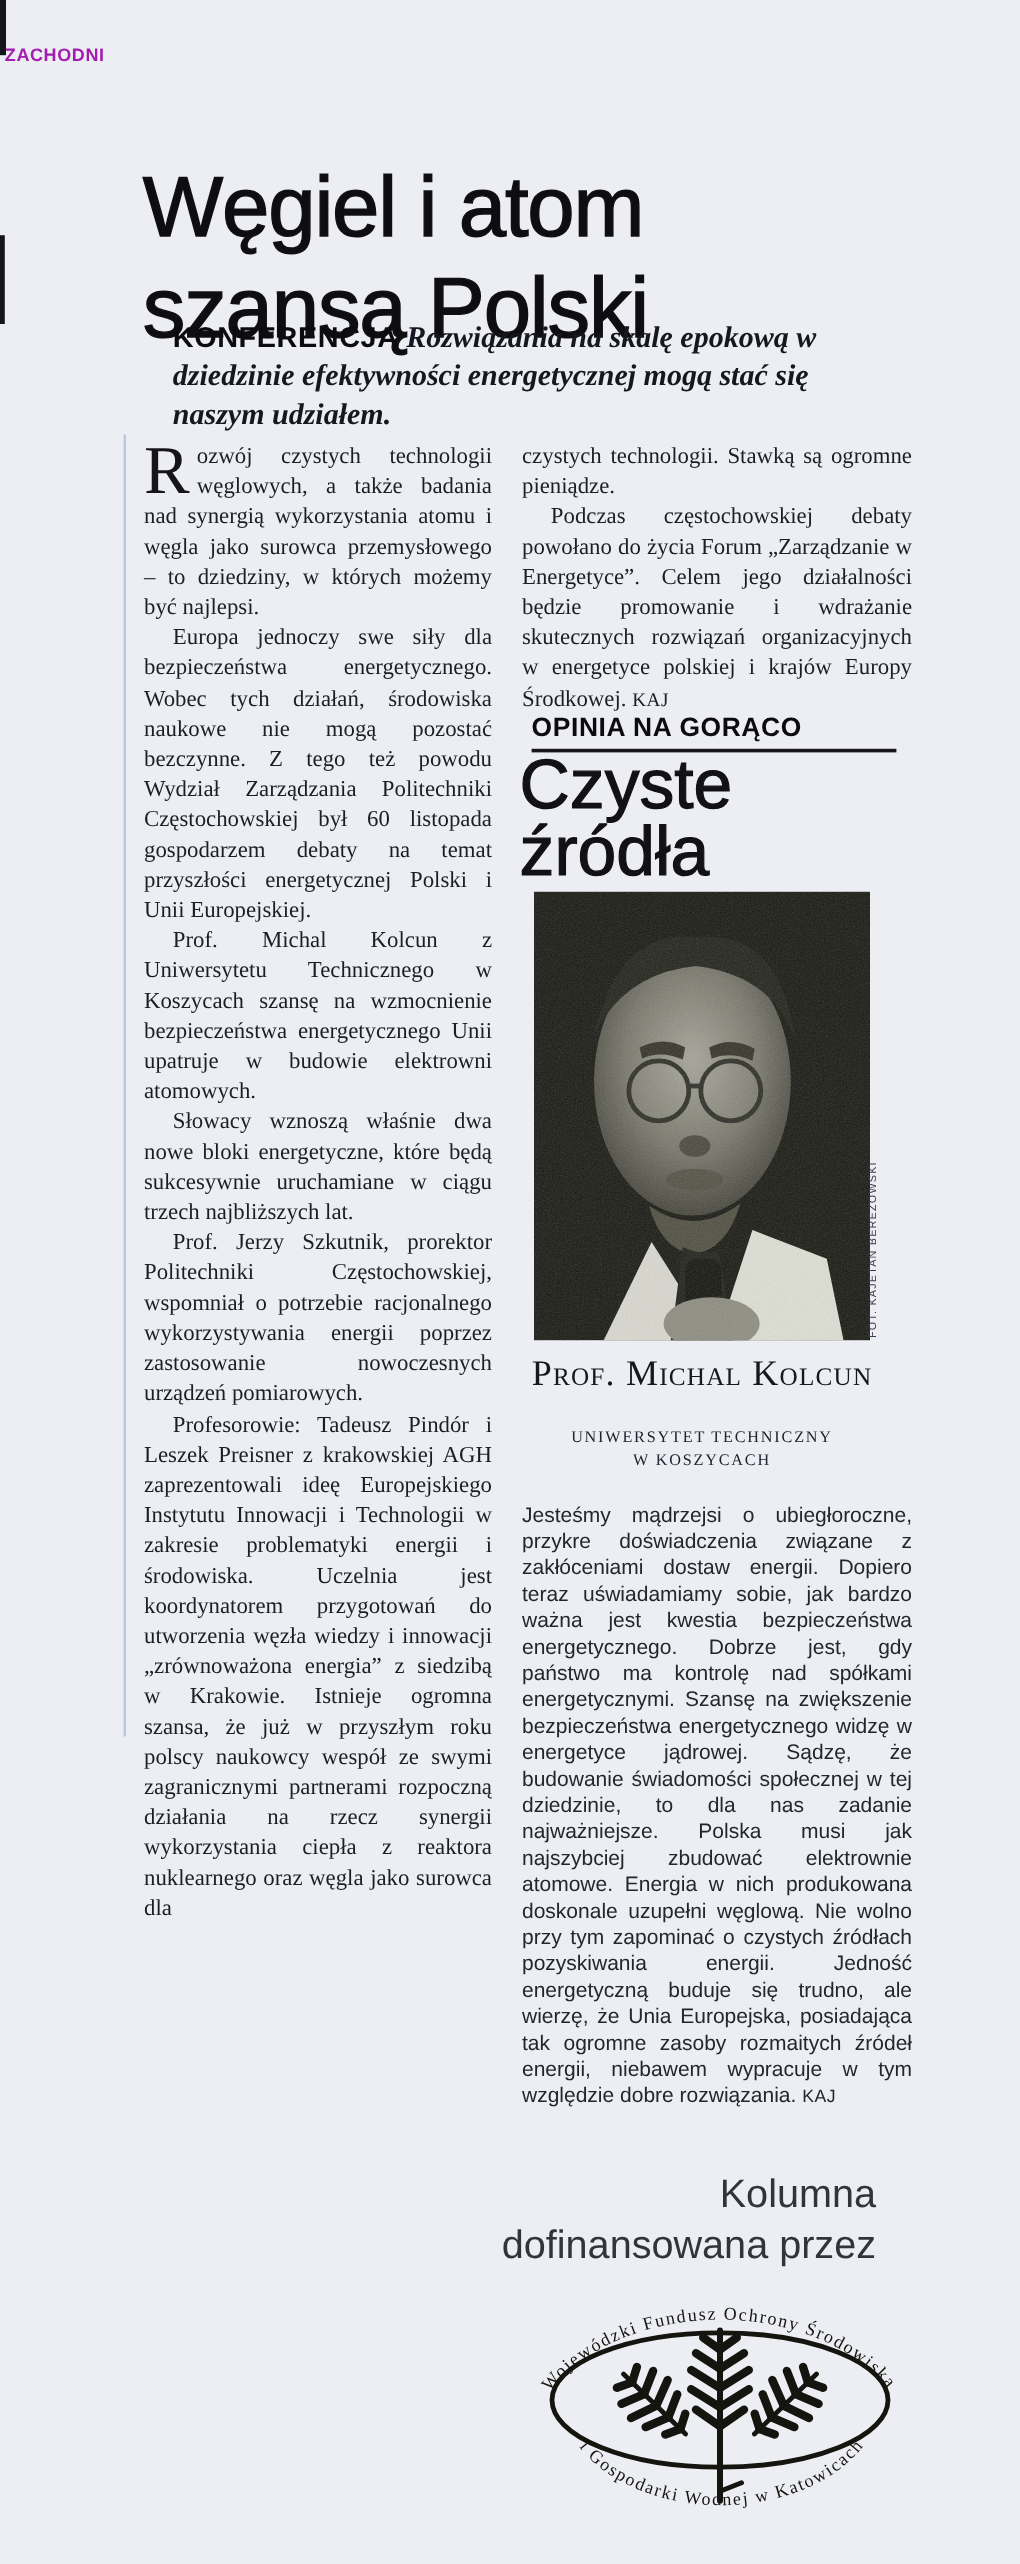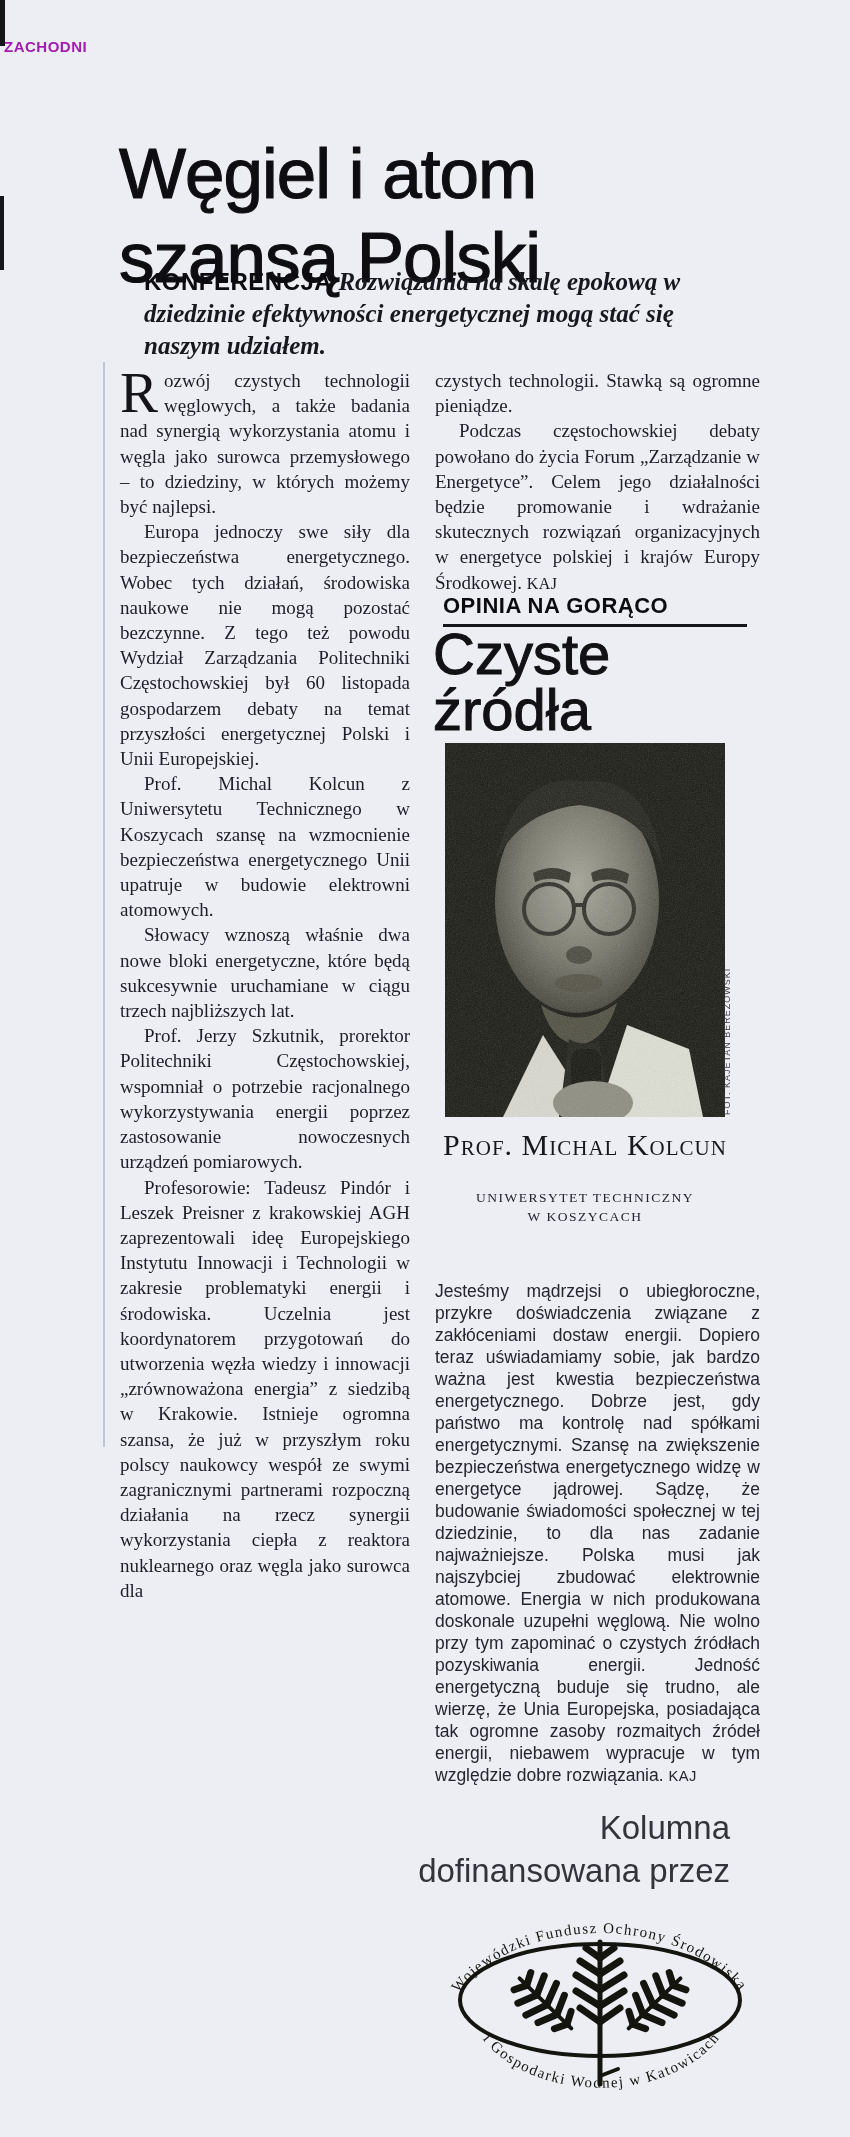--- a/index.html
+++ b/index.html
@@ -133,21 +133,21 @@
   </svg>
 </div>
 <div class="abs photo-credit" style="left:722px;top:770px;height:345px;">FOT. KAJETAN BEREZOWSKI</div>
 
 <div class="abs caption" style="left:435px;top:1128px;">Prof. Michal Kolcun</div>
 <div class="abs affil" style="left:435px;top:1188px;text-align:center;">
   <div>Uniwersytet Techniczny</div>
   <div>w Koszycach</div>
 </div>
 
-<div class="abs quote" style="left:435px;top:1280px;">
+<div class="abs quote" style="left:435px;top:1251px;">
   <p><span>Jesteśmy mądrzejsi o ubiegłoroczne, przykre doświadczenia związane z zakłóceniami dostaw energii. Dopiero teraz uświadamiamy sobie, jak bardzo ważna jest kwestia bezpieczeństwa energetycznego. Dobrze jest, gdy państwo ma kontrolę nad spółkami energetycznymi. Szansę na zwiększenie bezpieczeństwa energetycznego widzę w energetyce jądrowej. Sądzę, że budowanie świadomości społecznej w tej dziedzinie, to dla nas zadanie najważniejsze. Polska musi jak najszybciej zbudować elektrownie atomowe. Energia w nich produkowana doskonale uzupełni węglową. Nie wolno przy tym zapominać o czystych źródłach pozyskiwania energii. Jedność energetyczną buduje się trudno, ale wierzę, że Unia Europejska, posiadająca tak ogromne zasoby rozmaitych źródeł energii, niebawem wypracuje w tym względzie dobre rozwiązania.</span> <span class="sign">KAJ</span></p>
 </div>
 
 <div class="abs funding" style="left:390px;top:1806px;">
   <div>Kolumna</div>
   <div>dofinansowana przez</div>
 </div>
 
 <div class="abs" style="left:428px;top:1906px;">
   <svg width="344" height="212" viewBox="0 0 344 212">

